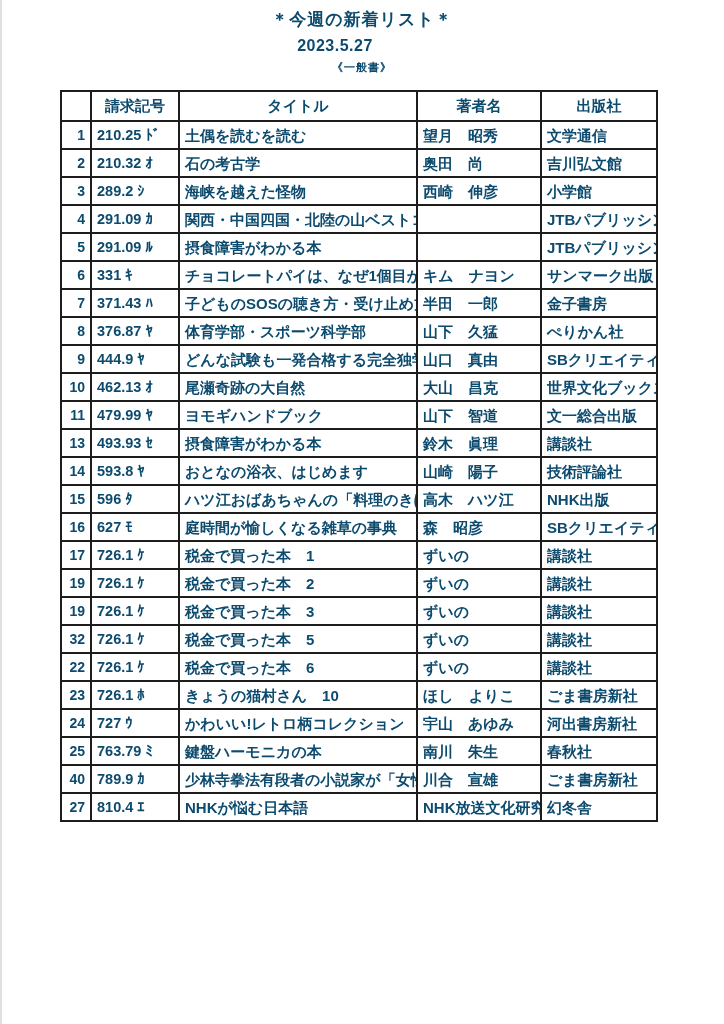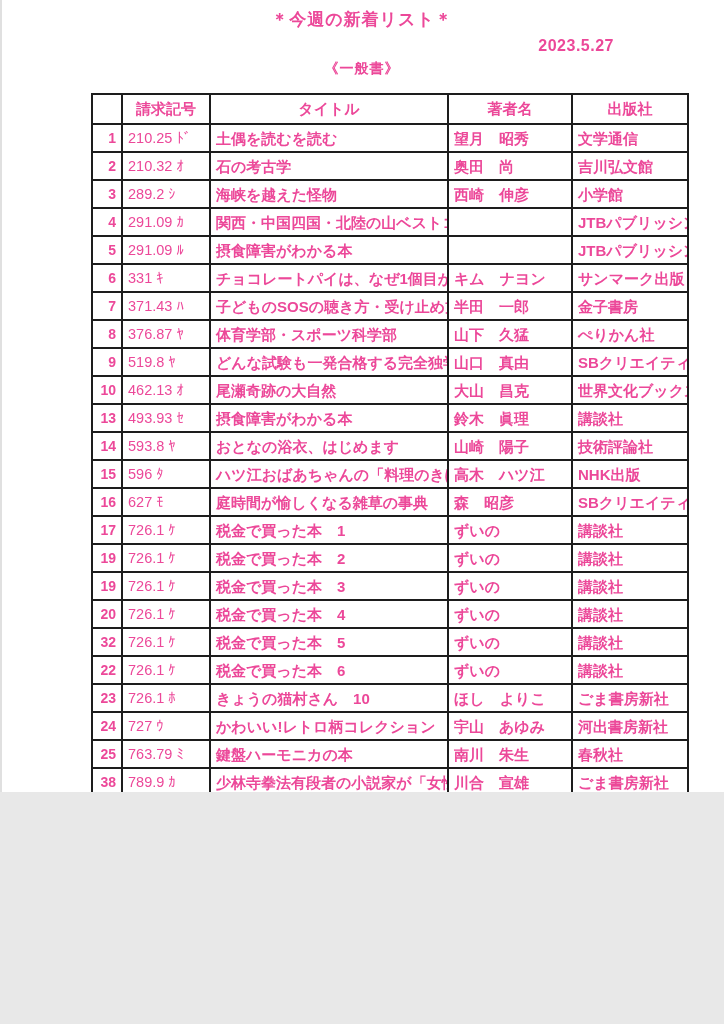--- a/index.html
+++ b/index.html
@@ -1,47 +1,47 @@
 <!DOCTYPE html>
 <html><head>
 <meta charset="utf-8">
 <style>
   html,body { margin:0; padding:0; background:#e8e8e8; }
   .page {
     position:relative;
-    width:724px; height:792px;
+    width:724px; height:1024px;
     margin:0 auto;
     background:#ffffff;
     font-family:"Liberation Sans","DejaVu Sans",sans-serif;
-    color:#ec4899;
+    color:#0c4a6e;
     overflow:hidden;
     box-sizing:border-box;
   }
   .scan-edge { position:absolute; left:0; top:0; width:2px; height:100%; background:#e0e0e0; }
   .doc-title {
     padding-top:8px;
     text-align:center;
     font-size:17px; font-weight:700;
     letter-spacing:1px;
   }
   .doc-date {
     margin-top:6px;
-    text-align:right;
-    padding-right:110px;
+    text-align:center;
+    padding-right:54px;
     font-size:16px; font-weight:700;
     letter-spacing:0.5px;
   }
   .doc-subtitle {
     margin-top:5px;
     text-align:center;
-    font-size:14px; font-weight:700;
+    font-size:11px; font-weight:700;
     letter-spacing:1px;
   }
   table.books {
-    margin:15px 0 0 91px;
+    margin:15px 0 0 60px;
     width:596px;
     border-collapse:collapse;
     table-layout:fixed;
   }
   .books th, .books td {
     border:2px solid #1d1d1d;
     overflow:hidden;
     vertical-align:middle;
   }
   .books th {
@@ -54,21 +54,21 @@
     padding:2px 5px;
     line-height:19px;
     font-size:15px; font-weight:700;
   }
   col.c-no  { width:30px; }
   col.c-call{ width:88px; }
   col.c-ttl { width:238px; }
   col.c-auth{ width:124px; }
   col.c-pub { width:116px; }
   td.no   { text-align:right; padding-right:5px; font-size:14px; font-weight:600; }
-  td.call { font-size:14.5px; font-weight:400; letter-spacing:0; white-space:nowrap; }
+  td.call { font-size:14.5px; font-weight:700; letter-spacing:0; white-space:nowrap; }
   span.fit { display:inline-block; white-space:nowrap; max-width:100%; }
 </style>
 </head>
 <body>
 
 <div class="page">
   <div class="scan-edge"></div>
 
   <div class="doc-title">＊今週の新着リスト＊</div>
   <div class="doc-date">2023.5.27</div>
@@ -152,34 +152,41 @@
         <tr>
           <td class="no">8</td>
           <td class="call">376.87 ﾔ</td>
           <td class="ttl"><span class="fit can-wrap">体育学部・スポーツ科学部</span></td>
           <td class="auth"><span class="fit">山下　久猛</span></td>
           <td class="pub"><span class="fit">ぺりかん社</span></td>
         </tr>
 
         <tr>
           <td class="no">9</td>
-          <td class="call">519.8 ﾔ</td>
+          <td class="call">444.9 ﾔ</td>
           <td class="ttl"><span class="fit can-wrap">どんな試験も一発合格する完全独学術</span></td>
           <td class="auth"><span class="fit">山口　真由</span></td>
           <td class="pub"><span class="fit">SBクリエイティブ</span></td>
         </tr>
 
         <tr>
           <td class="no">10</td>
           <td class="call">462.13 ｵ</td>
           <td class="ttl"><span class="fit can-wrap">尾瀬奇跡の大自然</span></td>
           <td class="auth"><span class="fit">大山　昌克</span></td>
           <td class="pub"><span class="fit">世界文化ブックス</span></td>
         </tr>
 
+        <tr>
+          <td class="no">11</td>
+          <td class="call">479.99 ﾔ</td>
+          <td class="ttl"><span class="fit can-wrap">ヨモギハンドブック</span></td>
+          <td class="auth"><span class="fit">山下　智道</span></td>
+          <td class="pub"><span class="fit">文一総合出版</span></td>
+        </tr>
 
 
         <tr>
           <td class="no">13</td>
           <td class="call">493.93 ｾ</td>
           <td class="ttl"><span class="fit can-wrap">摂食障害がわかる本</span></td>
           <td class="auth"><span class="fit">鈴木　眞理</span></td>
           <td class="pub"><span class="fit">講談社</span></td>
         </tr>
 
@@ -224,27 +231,20 @@
         </tr>
 
         <tr>
           <td class="no">19</td>
           <td class="call">726.1 ｹ</td>
           <td class="ttl"><span class="fit can-wrap">税金で買った本　3</span></td>
           <td class="auth"><span class="fit">ずいの</span></td>
           <td class="pub"><span class="fit">講談社</span></td>
         </tr>
 
-        <tr>
-          <td class="no">20</td>
-          <td class="call">726.1 ｹ</td>
-          <td class="ttl"><span class="fit can-wrap">税金で買った本　4</span></td>
-          <td class="auth"><span class="fit">ずいの</span></td>
-          <td class="pub"><span class="fit">講談社</span></td>
-        </tr>
 
         <tr>
           <td class="no">32</td>
           <td class="call">726.1 ｹ</td>
           <td class="ttl"><span class="fit can-wrap">税金で買った本　5</span></td>
           <td class="auth"><span class="fit">ずいの</span></td>
           <td class="pub"><span class="fit">講談社</span></td>
         </tr>
 
         <tr>
@@ -273,21 +273,21 @@
 
         <tr>
           <td class="no">25</td>
           <td class="call">763.79 ﾐ</td>
           <td class="ttl"><span class="fit can-wrap">鍵盤ハーモニカの本</span></td>
           <td class="auth"><span class="fit">南川　朱生</span></td>
           <td class="pub"><span class="fit">春秋社</span></td>
         </tr>
 
         <tr>
-          <td class="no">38</td>
+          <td class="no">40</td>
           <td class="call">789.9 ｶ</td>
           <td class="ttl"><span class="fit can-wrap">少林寺拳法有段者の小説家が「女性向け護身術」に噛みつく</span></td>
           <td class="auth"><span class="fit">川合　宣雄</span></td>
           <td class="pub"><span class="fit">ごま書房新社</span></td>
         </tr>
 
         <tr>
           <td class="no">27</td>
           <td class="call">810.4 ｴ</td>
           <td class="ttl"><span class="fit can-wrap">NHKが悩む日本語</span></td>

